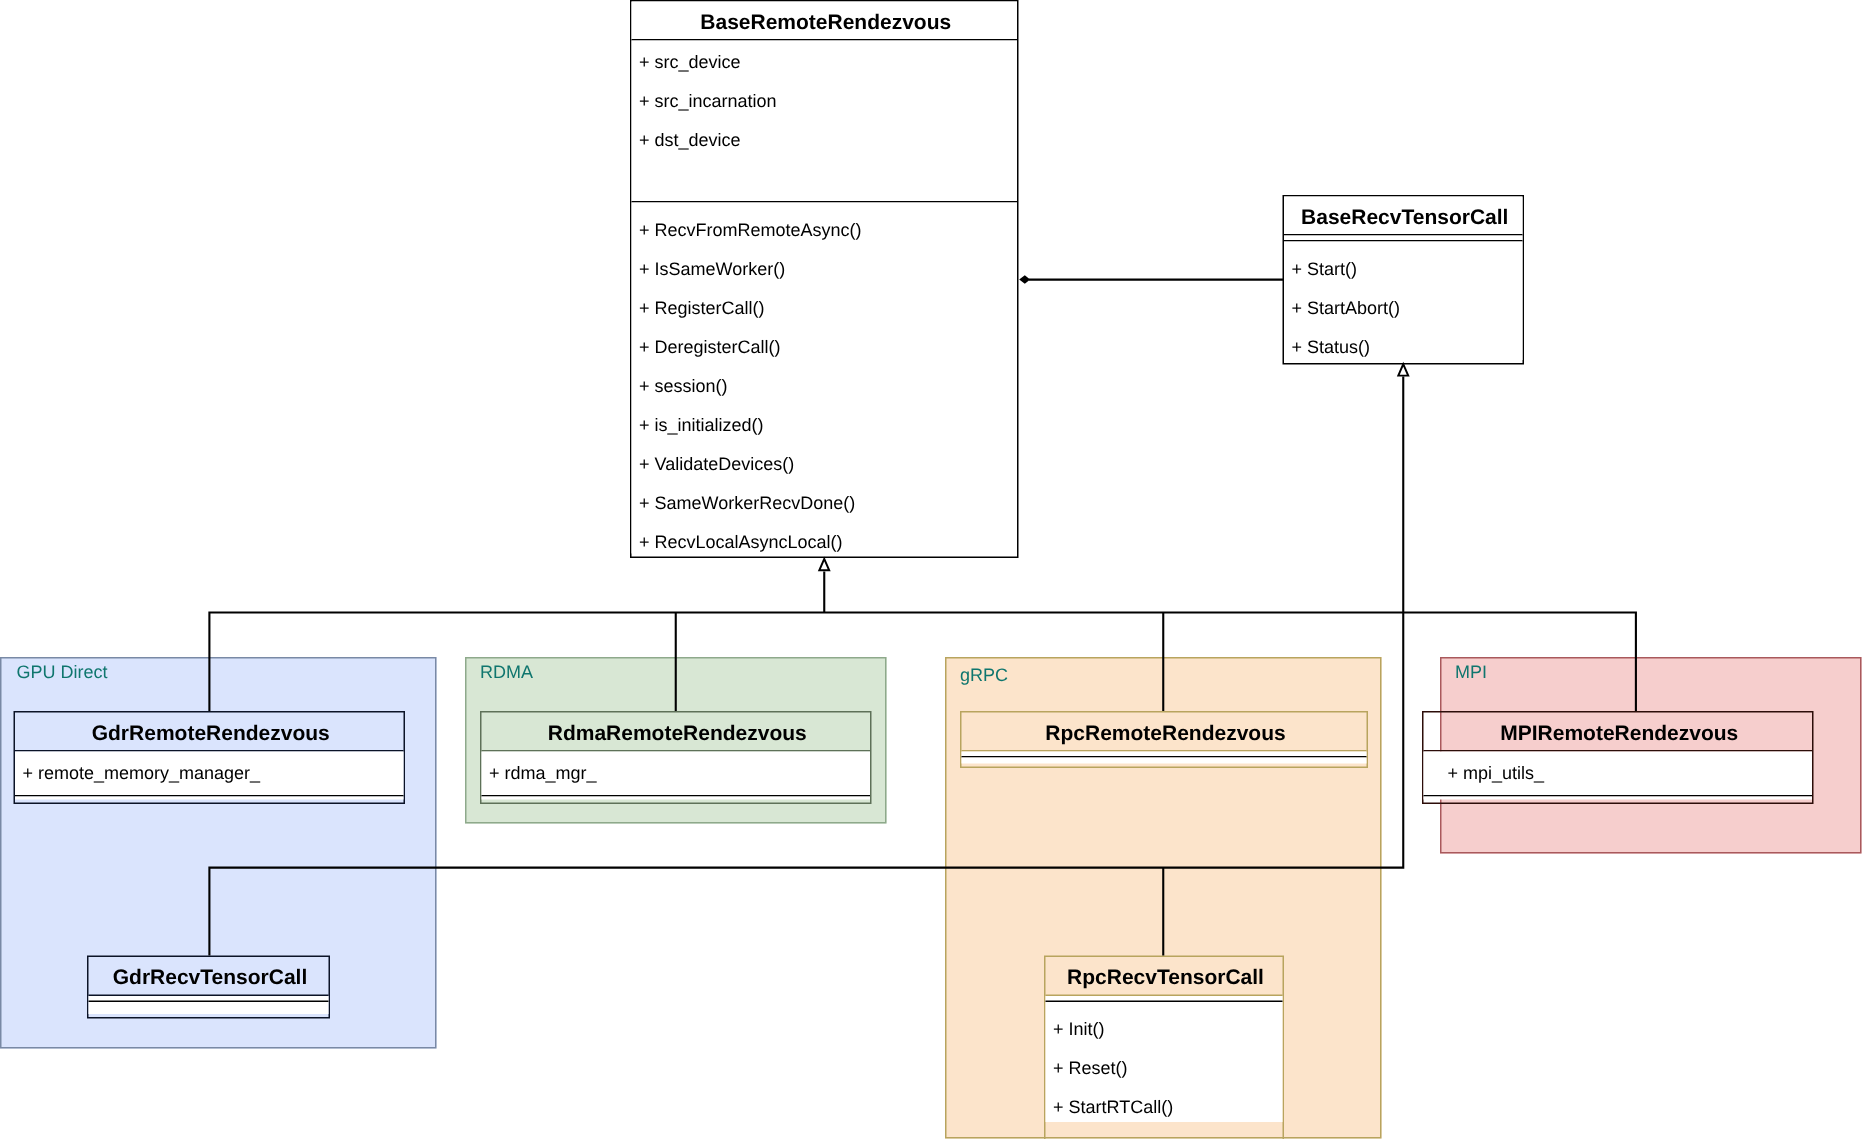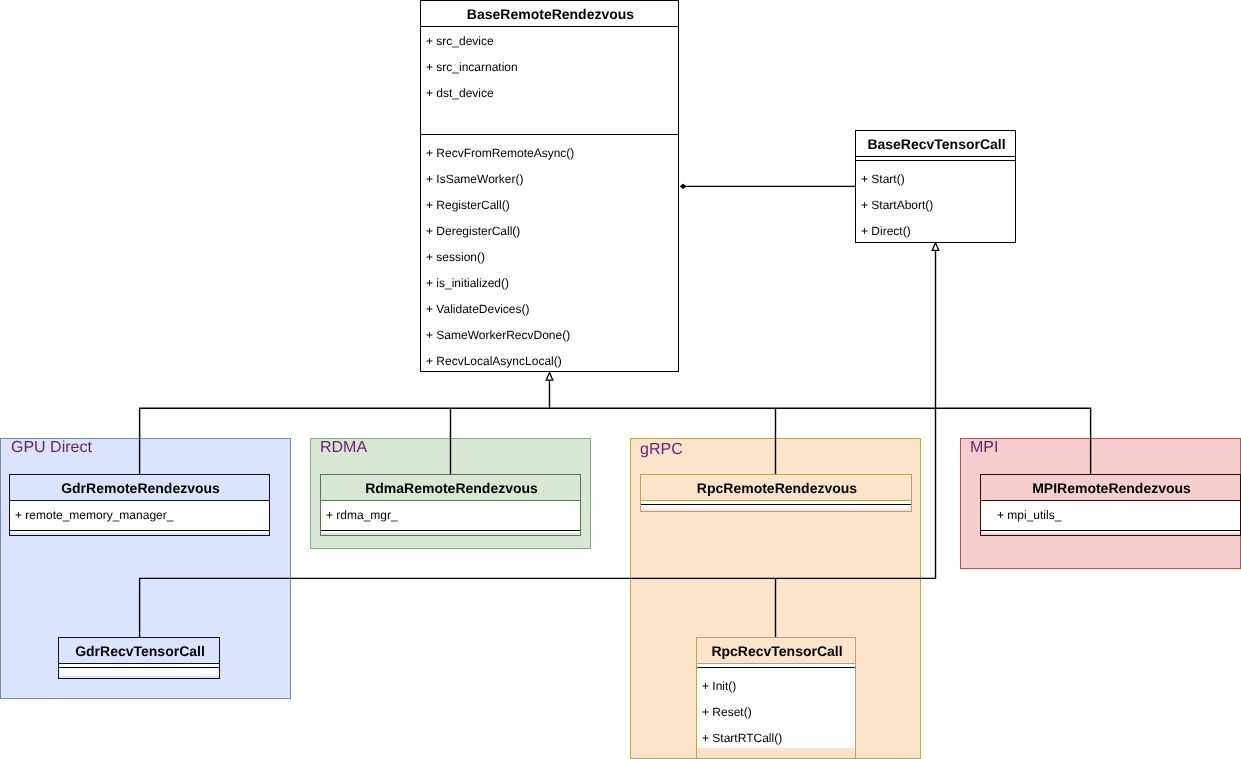--- a/index.html
+++ b/index.html
@@ -5,21 +5,21 @@
 <style>
   html,body{margin:0;padding:0;background:#ffffff;}
   body{width:1241px;height:759px;overflow:hidden;
        font-family:"Liberation Sans",sans-serif;
        -webkit-font-smoothing:antialiased;
        text-rendering:geometricPrecision;}
   #canvas{position:relative;width:1241px;height:759px;background:#fff;
           will-change:transform;}
 
   .grp{position:absolute;box-sizing:border-box;border-width:1px;border-style:solid;}
-  .grp-label{position:absolute;font-size:16px;line-height:14px;color:#701a75;white-space:nowrap;}
+  .grp-label{position:absolute;font-size:12px;line-height:14px;color:#0f766e;white-space:nowrap;}
 
   .cls{position:absolute;box-sizing:border-box;border:1px solid #000;background:transparent;}
   .cls .hdr{box-sizing:border-box;text-align:center;padding-left:2px;font-weight:bold;font-size:14px;
             color:#000;overflow:hidden;white-space:nowrap;position:relative;}
   .cls .sec{box-sizing:border-box;background:#ffffff;position:relative;}
   .cls .row{font-size:12px;color:#000;padding-left:5px;white-space:nowrap;position:absolute;left:0;}
 
   svg.ov{position:absolute;left:0;top:0;width:1241px;height:759px;overflow:visible;pointer-events:none;}
 </style>
 </head>
@@ -53,21 +53,21 @@
         <div class="row" style="top: 187px; height: 26px; line-height: 26px;">+ SameWorkerRecvDone()</div>
         <div class="row" style="top: 213px; height: 26px; line-height: 26px;">+ RecvLocalAsyncLocal()</div>
       </div>
     </div>
     <div class="cls" style="left: 855px; top: 130px; width: 161px; height: 113px; border-color: rgb(0, 0, 0);">
       <div class="hdr" style="height: 26px; line-height: 26px; background: rgb(255, 255, 255); border-bottom: 1px solid rgb(0, 0, 0);">BaseRecvTensorCall</div>
       <div class="sec" style="height: 4px; border-bottom: 1px solid rgb(0, 0, 0);"></div>
       <div class="sec" style="height: 79px;">
         <div class="row" style="top: 5px; height: 26px; line-height: 26px;">+ Start()</div>
         <div class="row" style="top: 31px; height: 26px; line-height: 26px;">+ StartAbort()</div>
-        <div class="row" style="top: 57px; height: 26px; line-height: 26px;">+ Direct()</div>
+        <div class="row" style="top: 57px; height: 26px; line-height: 26px;">+ Status()</div>
       </div>
     </div>
     <div class="cls" style="left: 9px; top: 474px; width: 261px; height: 62px; border-color: rgb(11, 19, 39);">
       <div class="hdr" style="height: 26px; line-height: 26px; background: transparent; border-bottom: 1px solid rgb(11, 19, 39);">GdrRemoteRendezvous</div>
       <div class="sec" style="height: 30px; border-bottom: 1px solid rgb(0, 0, 0);">
         <div class="row" style="top: 1px; height: 26px; line-height: 26px;">+ remote_memory_manager_</div>
       </div>
       <div class="sec" style="height: 2px;"></div>
     </div>
     <div class="cls" style="left: 58px; top: 637px; width: 162px; height: 42px; border-color: rgb(11, 19, 39);">
@@ -89,21 +89,21 @@
     </div>
     <div class="cls" style="left: 696px; top: 637px; width: 160px; height: 140px; border-color: rgb(184, 164, 94);">
       <div class="hdr" style="height: 26px; line-height: 26px; background: transparent; border-bottom: 1px solid rgb(184, 164, 94);">RpcRecvTensorCall</div>
       <div class="sec" style="height: 4px; border-bottom: 1px solid rgb(0, 0, 0);"></div>
       <div class="sec" style="height: 80px;">
         <div class="row" style="top: 5px; height: 26px; line-height: 26px;">+ Init()</div>
         <div class="row" style="top: 31px; height: 26px; line-height: 26px;">+ Reset()</div>
         <div class="row" style="top: 57px; height: 26px; line-height: 26px;">+ StartRTCall()</div>
       </div>
     </div>
-    <div class="cls" style="left: 980px; top: 474px; width: 261px; height: 62px; border-color: rgb(44, 13, 9);">
+    <div class="cls" style="left: 948px; top: 474px; width: 261px; height: 62px; border-color: rgb(44, 13, 9);">
       <div class="hdr" style="height: 26px; line-height: 26px; background: transparent; border-bottom: 1px solid rgb(44, 13, 9);">MPIRemoteRendezvous</div>
       <div class="sec" style="height: 30px; border-bottom: 1px solid rgb(0, 0, 0);">
         <div class="row" style="top: 1px; height: 26px; line-height: 26px; padding-left: 16px;">+ mpi_utils_</div>
       </div>
       <div class="sec" style="height: 2px;"></div>
     </div>
   </div>
 
 <svg class="ov" id="edges" viewBox="0 0 1241 759" xmlns="http://www.w3.org/2000/svg">
     <path d="M686 186.4 H856" stroke="#000000" stroke-width="1.4" fill="none"></path>

